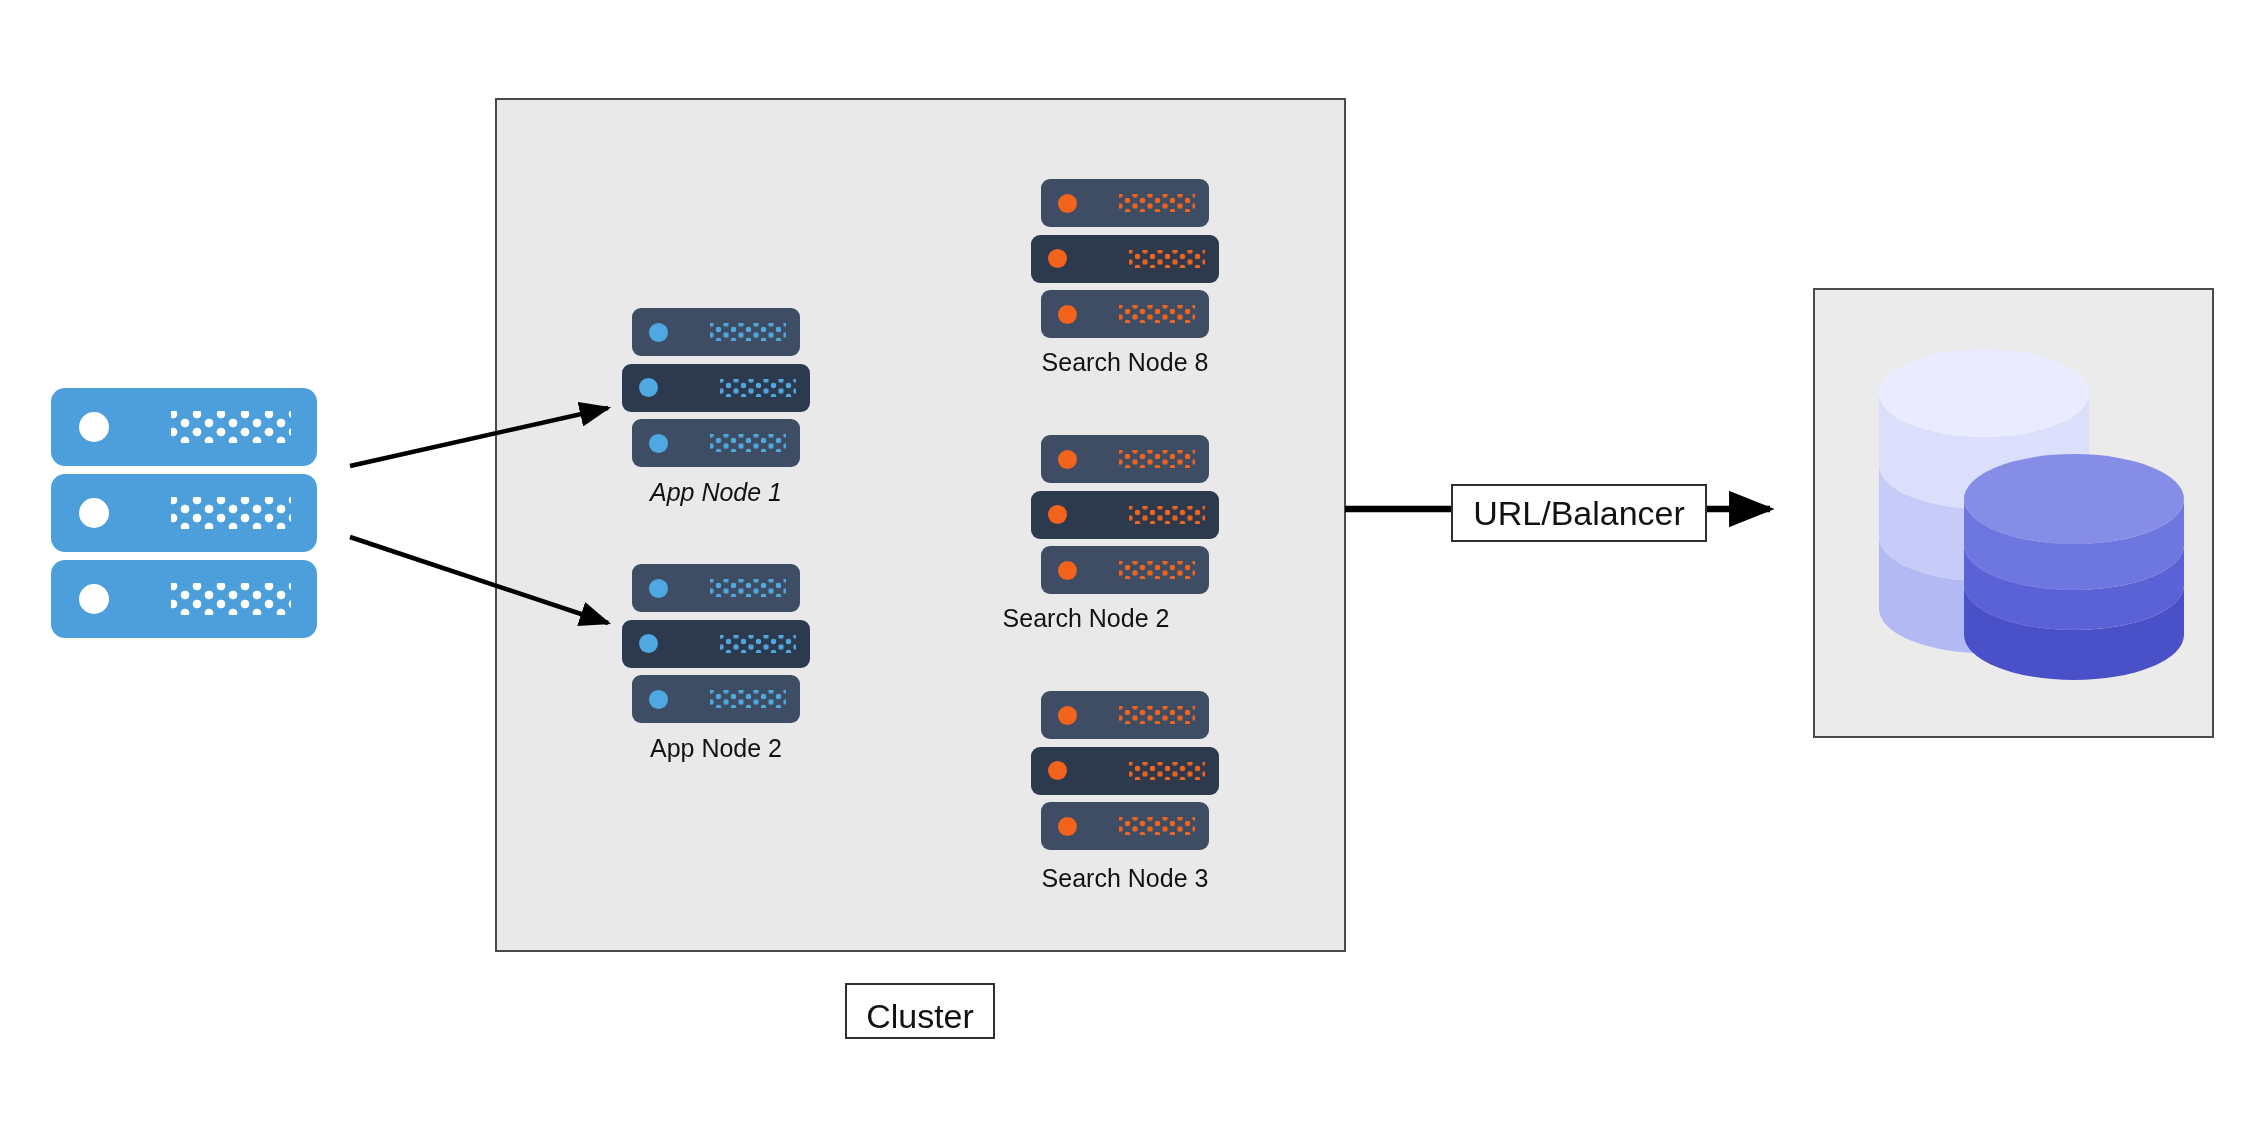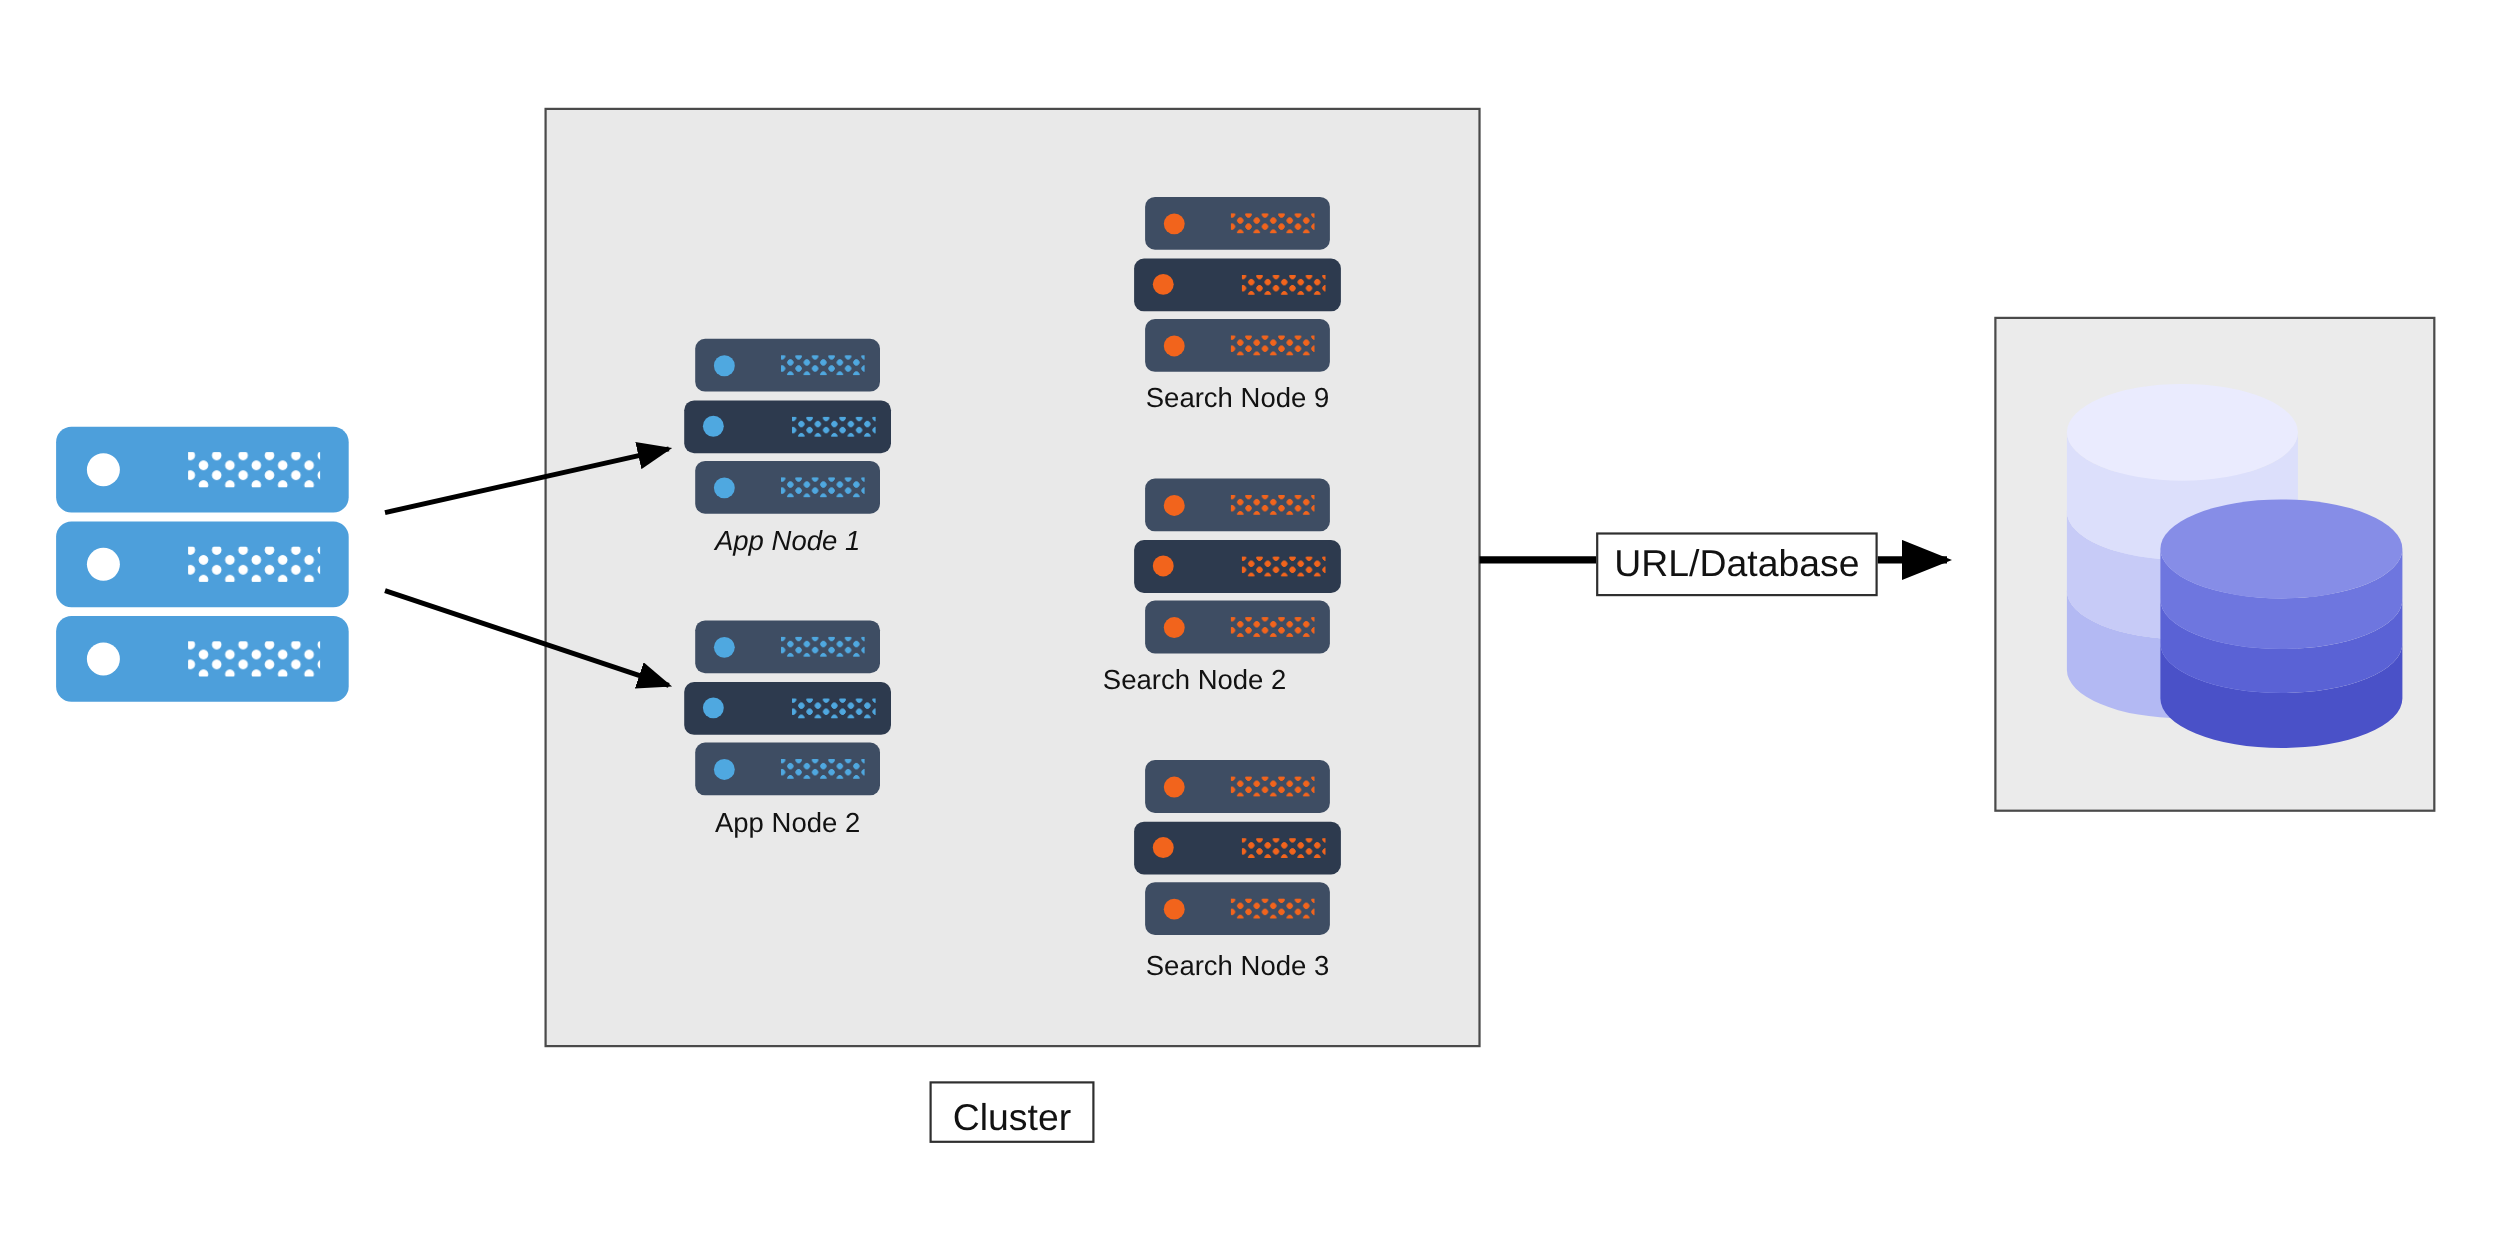--- a/index.html
+++ b/index.html
@@ -137,21 +137,21 @@
     </div>
     <div class="unit node-unit mid">
       <span class="led node-led search-led"></span>
       <span class="dots node-dots search-dots"></span>
     </div>
     <div class="unit node-unit">
       <span class="led node-led search-led"></span>
       <span class="dots node-dots search-dots"></span>
     </div>
   </div>
-  <div class="node-label" style="left:991px; top:348px; width:268px;">Search Node 9</div>
+  <div class="node-label" style="left:991px; top:348px; width:268px;">Search Node 8</div>
 
   <div class="stack" style="left:1041px; top:435px; width:168px; height:159px;">
     <div class="unit node-unit">
       <span class="led node-led search-led"></span>
       <span class="dots node-dots search-dots"></span>
     </div>
     <div class="unit node-unit mid">
       <span class="led node-led search-led"></span>
       <span class="dots node-dots search-dots"></span>
     </div>
@@ -176,17 +176,17 @@
       <span class="dots node-dots search-dots"></span>
     </div>
   </div>
   <div class="node-label" style="left:991px; top:864px; width:268px;">Search Node 3</div>
 
   <div class="boxed-label" style="left:845px; top:983px; width:150px; height:56px;justify-content:flex-end;">
     <span>Cluster</span>
   </div>
 
   <div class="boxed-label" style="left:1451px; top:484px; width:256px; height:58px;">
-    <span>URL/Database</span>
+    <span>URL/Balancer</span>
   </div>
 
 
 </div>
 
 </body></html>

